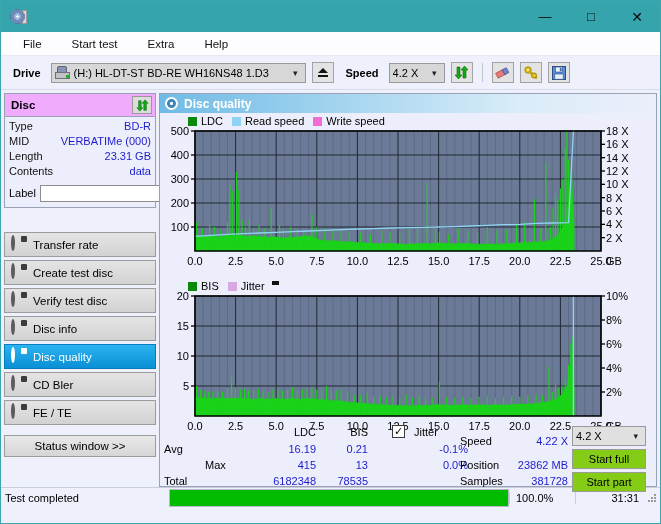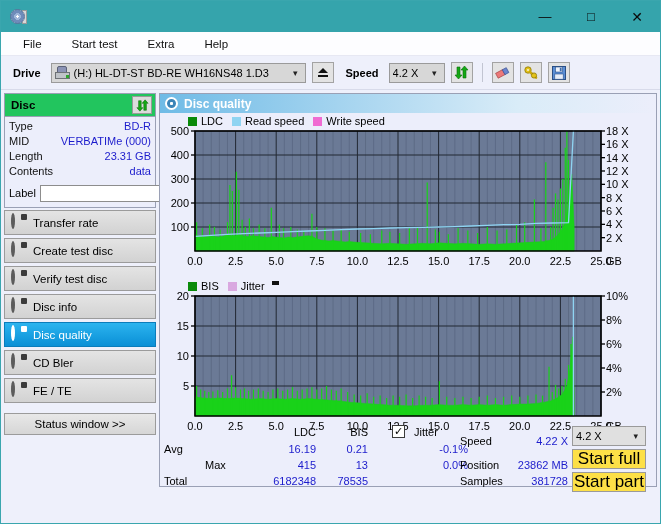--- a/index.html
+++ b/index.html
@@ -55,36 +55,36 @@
   .eject-inner{display:flex;flex-direction:column;align-items:center;}
 
   
   .body{display:flex;height:397px;}
   .sidebar{width:158px;flex:none;padding:3px 3px 0 3px;box-sizing:border-box;}
   .content{flex:1;padding:3px 3px 0 0;box-sizing:border-box;}
 
   
   .disc-box{border:1px solid #9aa0b5;background:#eceefb;}
   .disc-head{display:flex;align-items:center;height:22px;border-bottom:1px solid #9aa0b5;
-             background:#22c55e;padding:0 3px;}
+             background:#f0abfc;padding:0 3px;}
   .disc-head .lbl{font-weight:bold;font-size:11.5px;margin-left:3px;}
   .disc-head .btn{margin-left:auto;width:20px;height:18px;background:#dcdcdc;border:1px solid #9a9a9a;
                   display:flex;align-items:center;justify-content:center;box-sizing:border-box;}
   .disc-rows{padding:3px 4px 4px 4px;}
   .drow{display:flex;align-items:flex-start;height:15px;font-size:11px;}
   .drow .k{color:#111;}
   .drow .v{margin-left:auto;color:#1c1ccc;}
   .label-row{display:flex;align-items:center;margin-top:3px;gap:4px;}
   .label-row .k{font-size:11px;width:38px;}
   .label-input{flex:1;height:17px;background:#ffffff;border:1px solid #8d8d8d;box-sizing:border-box;}
   .label-btn{width:22px;height:20px;background:#dcdcdc;border:1px solid #9a9a9a;
              display:flex;align-items:center;justify-content:center;box-sizing:border-box;}
 
   
-  .navlist{margin-top:2px;}
+  .navlist{margin-top:24px;}
   .navbtn{height:25px;margin-bottom:3px;background:linear-gradient(#e4e4e4,#d2d2d2);
           border:1px solid #9b9b9b;display:flex;align-items:center;padding-left:6px;box-sizing:border-box;
           font-size:11.5px;}
   .navbtn.sel{background:linear-gradient(#2bb4ef,#0a8fd6);border-color:#0a7cbb;color:#fff;}
   .navbtn .ico{width:15px;height:15px;margin-right:7px;flex:none;position:relative;}
   .nav-disc{width:14px;height:14px;border-radius:50%;border:2px solid #5c5c5c;box-sizing:border-box;
             background:radial-gradient(circle,#ffffff 0 22%,#8e8e8e 23% 100%);}
   .navbtn.sel .nav-disc{border-color:#ffffff;background:radial-gradient(circle,#ffffff 0 22%,#bfe6fb 23% 100%);}
   .nav-dot{position:absolute;right:-1px;top:-1px;width:6px;height:6px;background:#3c3c3c;border-radius:1px;}
   .navbtn.sel .nav-dot{background:#ffffff;}
@@ -107,22 +107,22 @@
   .legend .sw{width:9px;height:9px;display:inline-block;}
   .legend .nm{margin-right:5px;}
 
   
   .stats{height:62px;position:relative;font-size:11px;}
   .st{position:absolute;white-space:nowrap;}
   .st.num{color:#1c1ccc;text-align:right;}
   .chk{position:absolute;width:13px;height:13px;border:1px solid #3b3b3b;background:#fff;
        box-sizing:border-box;display:flex;align-items:center;justify-content:center;}
   .chk .mk{font-size:11px;line-height:1;color:#000;}
-  .btn-std{position:absolute;background:#fde047;border:1px solid #9a9a9a;box-sizing:border-box;
-           display:flex;align-items:center;justify-content:center;font-size:17px;}
+  .btn-std{position:absolute;background:#84cc16;border:1px solid #9a9a9a;box-sizing:border-box;
+           display:flex;align-items:center;justify-content:center;font-size:11px;}
 
   
   .statusbar{height:20px;display:flex;align-items:center;border-top:1px solid #c9ccdb;
              background:#eef0fb;font-size:11px;}
   .sb-text{width:168px;padding-left:4px;box-sizing:border-box;}
   .sb-progout{flex:1;height:18px;border:1px solid #b6b9c8;background:#fff;box-sizing:border-box;
               display:flex;align-items:center;position:relative;}
   .sb-fill{height:100%;background:#00bb00;}
   .sb-pct{width:66px;padding-left:6px;box-sizing:border-box;border-left:1px solid #c9ccdb;}
   .sb-time{width:72px;text-align:right;padding-right:8px;box-sizing:border-box;border-left:1px solid #c9ccdb;}
@@ -679,13 +679,22 @@
             <div class="txt">4.2 X</div>
             <div class="chev">▾</div>
           </div>
           <div class="btn-std" style="left:412px;top:25px;width:74px;height:20px;">Start full</div>
           <div class="btn-std" style="left:412px;top:48px;width:74px;height:20px;">Start part</div>
         </div>
       </div>
     </div>
   </div>
 
+  <div class="statusbar">
+    <div class="sb-text">Test completed</div>
+    <div class="sb-progout">
+      <div class="sb-fill" id="sb-fill" style="width: 100%;"></div>
+    </div>
+    <div class="sb-pct">100.0%</div>
+    <div class="sb-time">31:31</div>
+    <div class="grip"></div>
+  </div>
 </div>
 
 </body></html>

